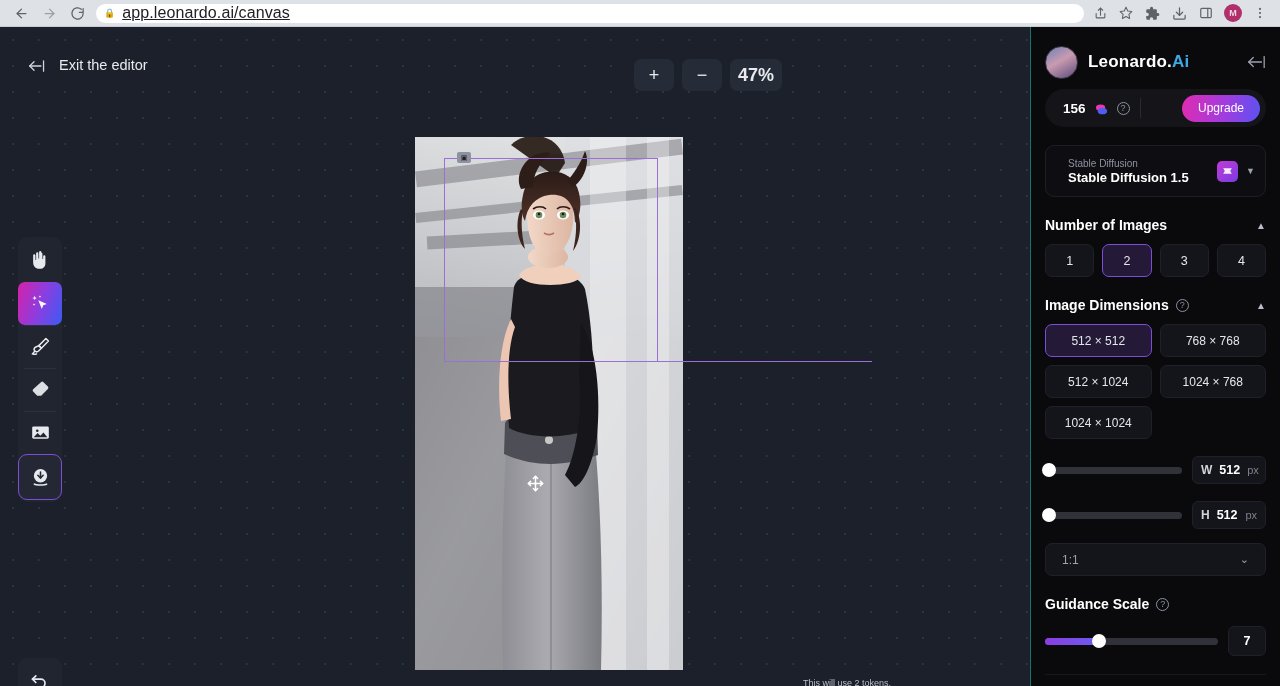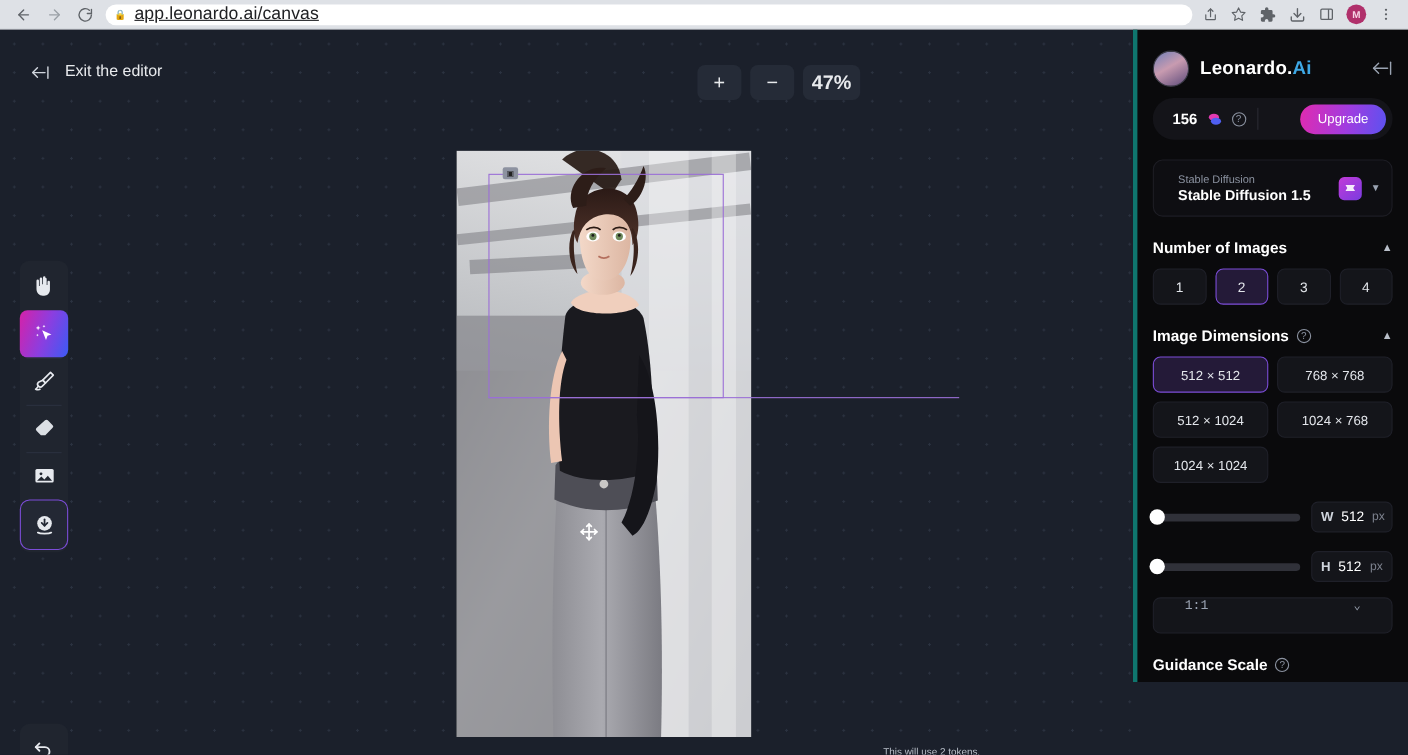--- a/index.html
+++ b/index.html
@@ -185,23 +185,23 @@
 
   .token-note {
     position: absolute; left: 793px; top: 650px;
     text-align: right; width: 98px;
     color: #b9bfc9; font-size: 9px; line-height: 13px;
   }
 
   
   .panel {
     position: absolute; right: 0; top: 0;
-    width: 250px; height: 593px;
+    width: 250px; height: 659px;
     background: #0a0a0c;
-    border-left: 4px solid #0f766e;
+    border-left: 1px solid #0f766e;
     overflow: hidden;
     padding: 0 14px;
   }
   .panel-header {
     display: flex; align-items: center; gap: 10px;
     padding: 14px 0 0 0; height: 56px;
   }
   .brand-avatar {
     width: 33px; height: 33px; border-radius: 50%;
     background: linear-gradient(150deg,#6f7fb8,#c89bb0 45%,#5c4a7a);
@@ -298,28 +298,28 @@
     position: absolute; left: 0; top: 0; bottom: 0;
     border-radius: 4px;
     background: linear-gradient(90deg,#8b3ee0,#6b5cf0);
   }
   .num-field {
     width: 74px; height: 28px; border-radius: 6px;
     background: #14151a; border: 1px solid #1f2029;
     display: flex; align-items: center; gap: 7px; padding: 0 8px;
   }
   .nf-label { color: #cfd4dc; font-size: 12px; font-weight: 700; }
-  .nf-value { color: #fff; font-size: 12.5px; font-weight: 400; }
+  .nf-value { color: #fff; font-size: 12.5px; font-weight: 700; }
   .nf-unit { color: #7d828e; font-size: 11px; margin-left: auto; }
 
   .ratio-select {
     margin-top: 14px; height: 33px; border-radius: 7px;
     background: #14151a; border: 1px solid #1f2029;
-    display: flex; align-items: flex-start; padding: 0 28px;
-    color: #9aa3b2; font-size: 12px; font-family: Liberation Mono, monospace;
+    display: flex; align-items: center; padding: 0 16px;
+    color: #9aa3b2; font-size: 12px;
   }
   .ratio-select .chev { margin-left: auto; font-size: 11px; }
 
   .guid-row { display: flex; align-items: center; gap: 10px; margin-top: 14px; }
   .guid-value {
     width: 38px; height: 30px; border-radius: 6px;
     background: #14151a; border: 1px solid #1f2029;
     color: #fff; font-size: 12.5px; font-weight: 600;
     display: flex; align-items: center; justify-content: center;
   }

